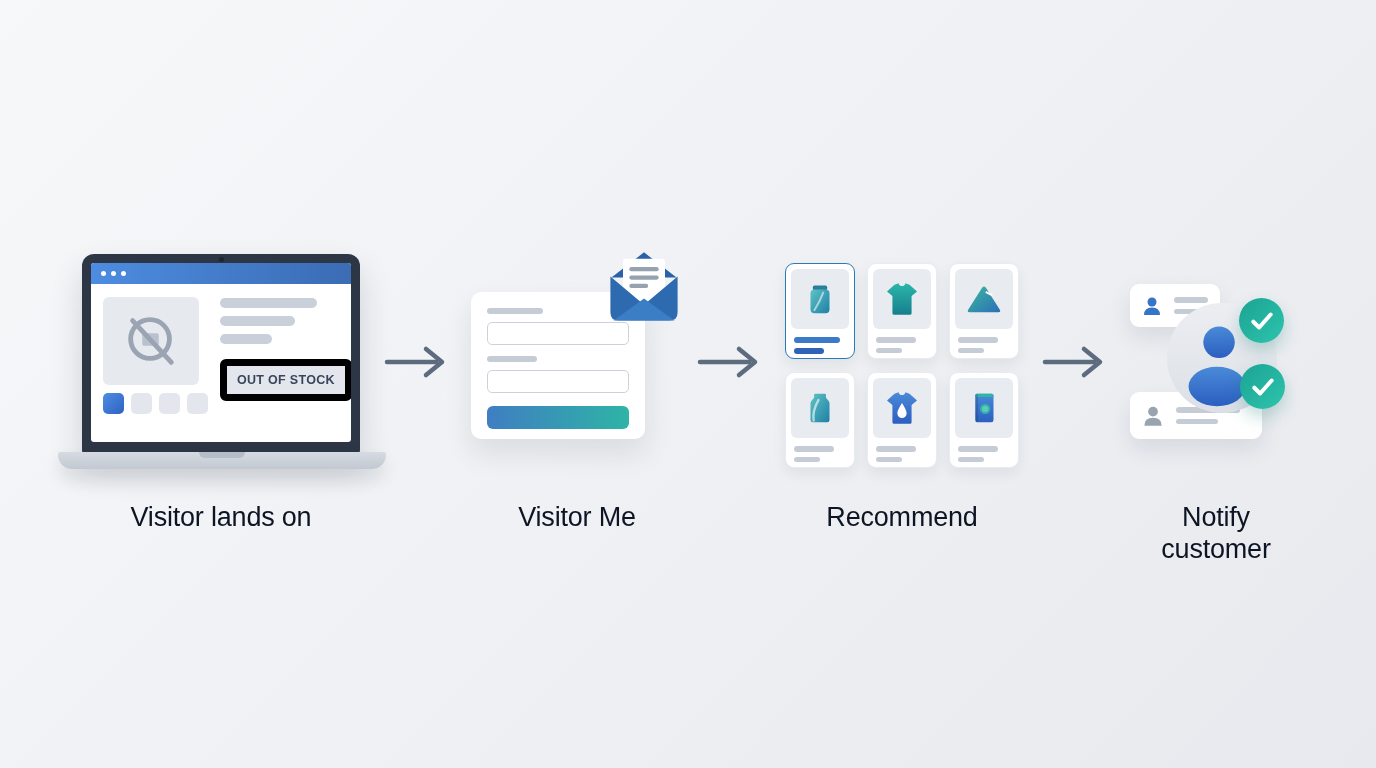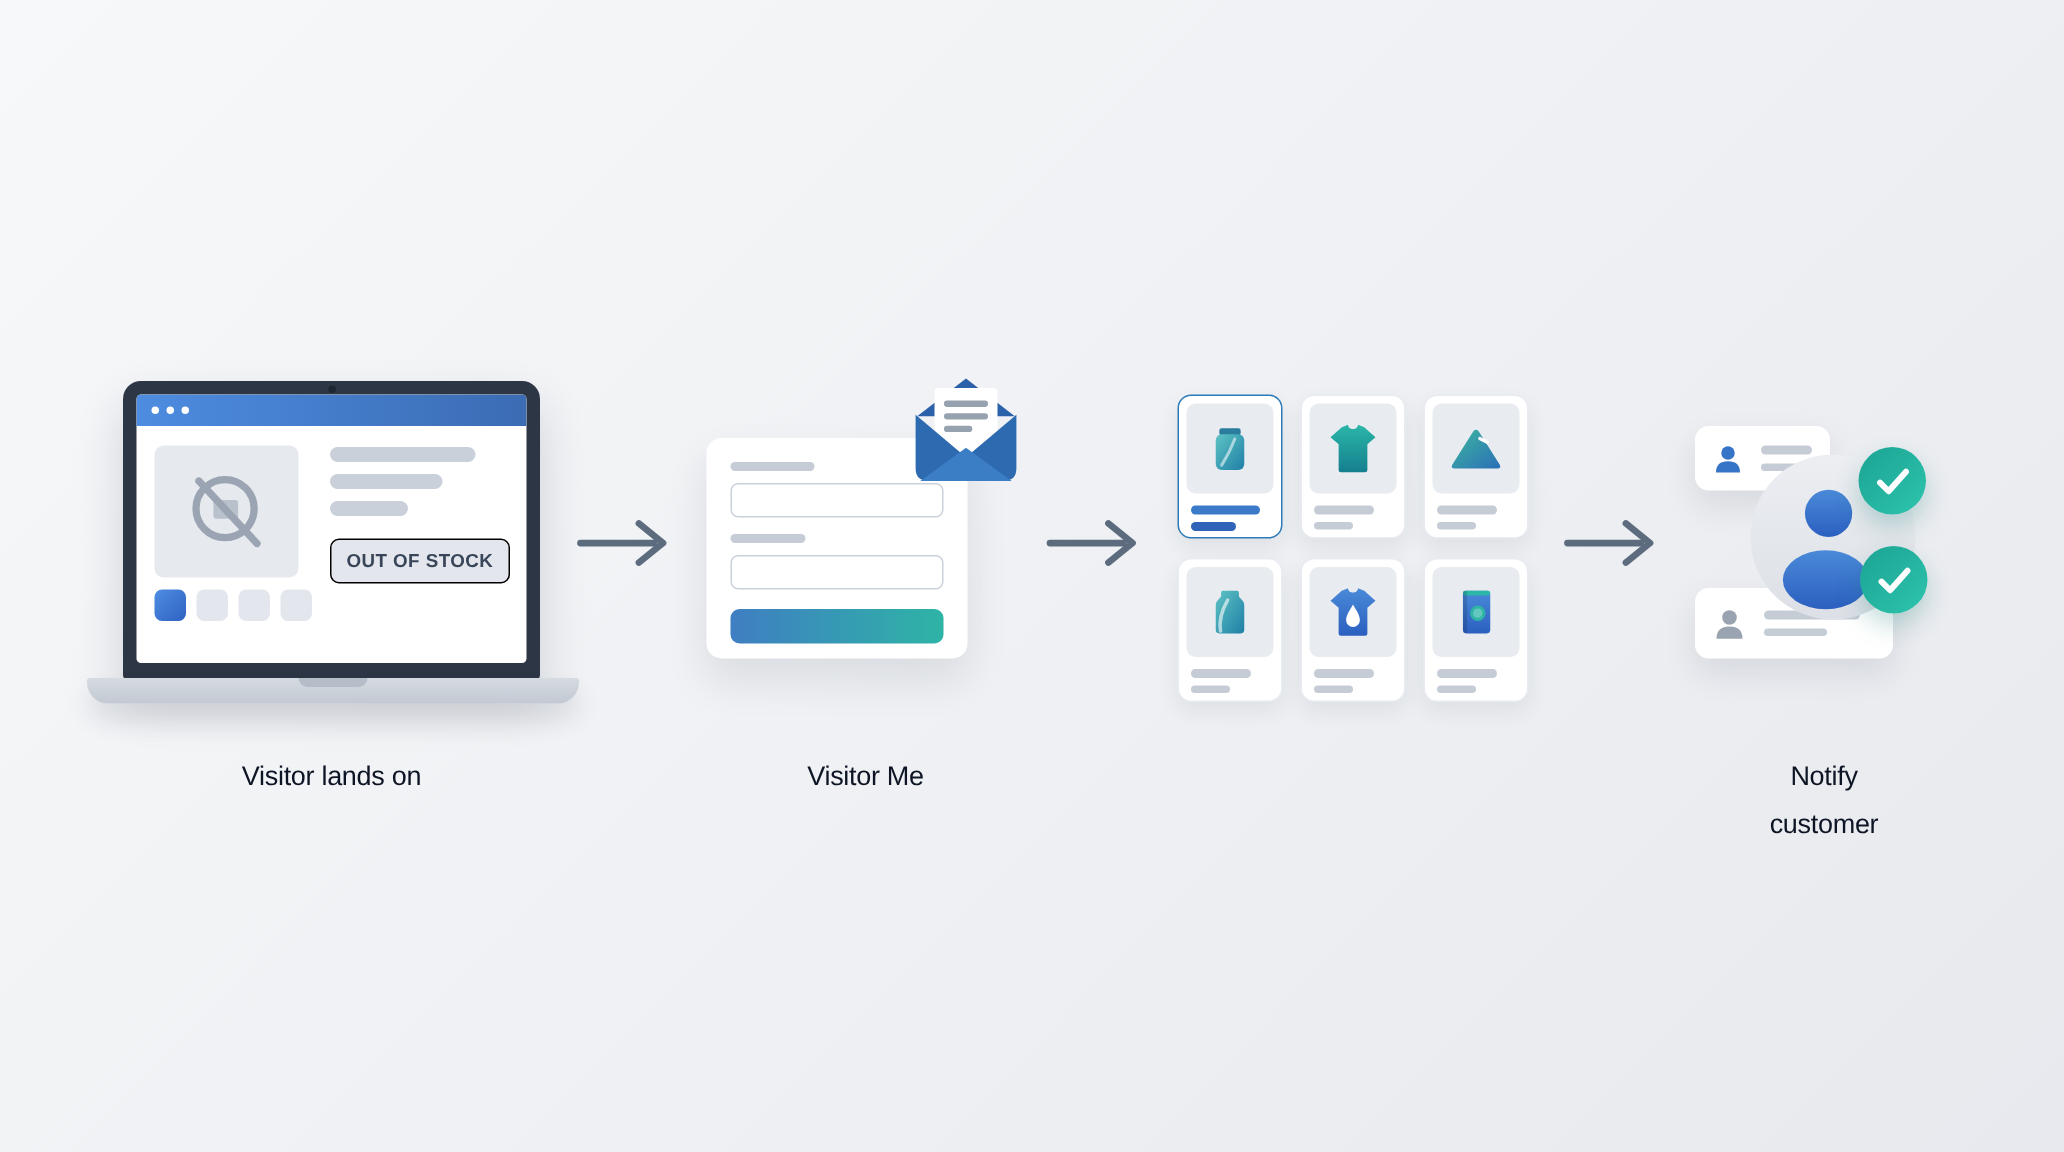--- a/index.html
+++ b/index.html
@@ -2,21 +2,21 @@
 <html><head>
 <meta charset="utf-8">
 <style>
   * { margin:0; padding:0; box-sizing:border-box; }
   html,body { width:1376px; height:768px; }
   body { font-family:"Liberation Sans", sans-serif; overflow:hidden; }
   .stage { position:relative; width:1376px; height:768px;
            background:linear-gradient(135deg,#f7f8fa 0%,#eef0f3 55%,#e7e9ee 100%); }
 
   
-  .step-label { position:absolute; text-align:center; font-size:18px; line-height:31.5px;
+  .step-label { position:absolute; text-align:center; font-size:27px; line-height:31.5px;
                 font-weight:500; color:#0d1524; letter-spacing:-0.2px; }
   .lbl-1 { left:61px;  top:502px; width:320px; }
   .lbl-2 { left:477px; top:502px; width:200px; }
   .lbl-3 { left:802px; top:502px; width:200px; }
   .lbl-4 { left:1116px;top:502px; width:200px; }
 
   
   .flow-arrow { position:absolute; }
   .arr-1 { left:384px;  top:342px; }
   .arr-2 { left:697px;  top:342px; }
@@ -35,21 +35,21 @@
   .browser-content { display:flex; gap:12px; padding:13px 12px 0; }
   .pcol { display:flex; flex-direction:column; gap:8px; }
   .product-image-box { width:96px; height:88px; background:#e6e9ee; border-radius:6px;
                        display:flex; align-items:center; justify-content:center; }
   .thumb-row { display:flex; gap:7px; }
   .thumb { width:21px; height:21px; border-radius:5px; background:#e3e7ed; }
   .thumb.active { background:linear-gradient(135deg,#4e8de2,#2f62c2); }
   .skel { border-radius:5px; background:#c9d0da; height:10px; }
   .sk1 { width:97px; } .sk2 { width:75px; } .sk3 { width:52px; }
   .info-col { display:flex; flex-direction:column; gap:8px; padding-top:1px; }
-  .oos-badge { margin-top:7px; align-self:flex-start; background:#e3e7ed; border:1px solid #000000;
+  .oos-badge { margin-top:7px; align-self:flex-start; background:#e3e7ed; border:7px solid #000000;
                color:#39465a; font-size:12.5px; font-weight:700; letter-spacing:.3px;
                padding:7px 10px; border-radius:6px; white-space:nowrap; }
   .laptop-base { position:absolute; left:58px; top:452px; width:328px; height:17px;
                  background:linear-gradient(#d6dbe2,#c2c9d2); border-radius:2px 2px 14px 14px;
                  box-shadow:0 10px 18px rgba(30,40,60,.12); }
   .base-notch { width:46px; height:6px; margin:0 auto; background:#b4bdc8;
                 border-radius:0 0 6px 6px; }
 
   
   .notify-card { position:absolute; left:471px; top:292px; width:174px; height:147px;
@@ -311,19 +311,20 @@
   </div>
 
   <div class="step-label lbl-1">
     <div>Visitor lands on</div>
   </div>
   <div class="step-label lbl-2">
     <div>Visitor Me</div>
     <div></div>
   </div>
   <div class="step-label lbl-3">
+    <div>Recommend</div>
   </div>
   <div class="step-label lbl-4">
     <div>Notify</div>
     <div>customer</div>
   </div>
 
 </div>
 
 </body></html>

